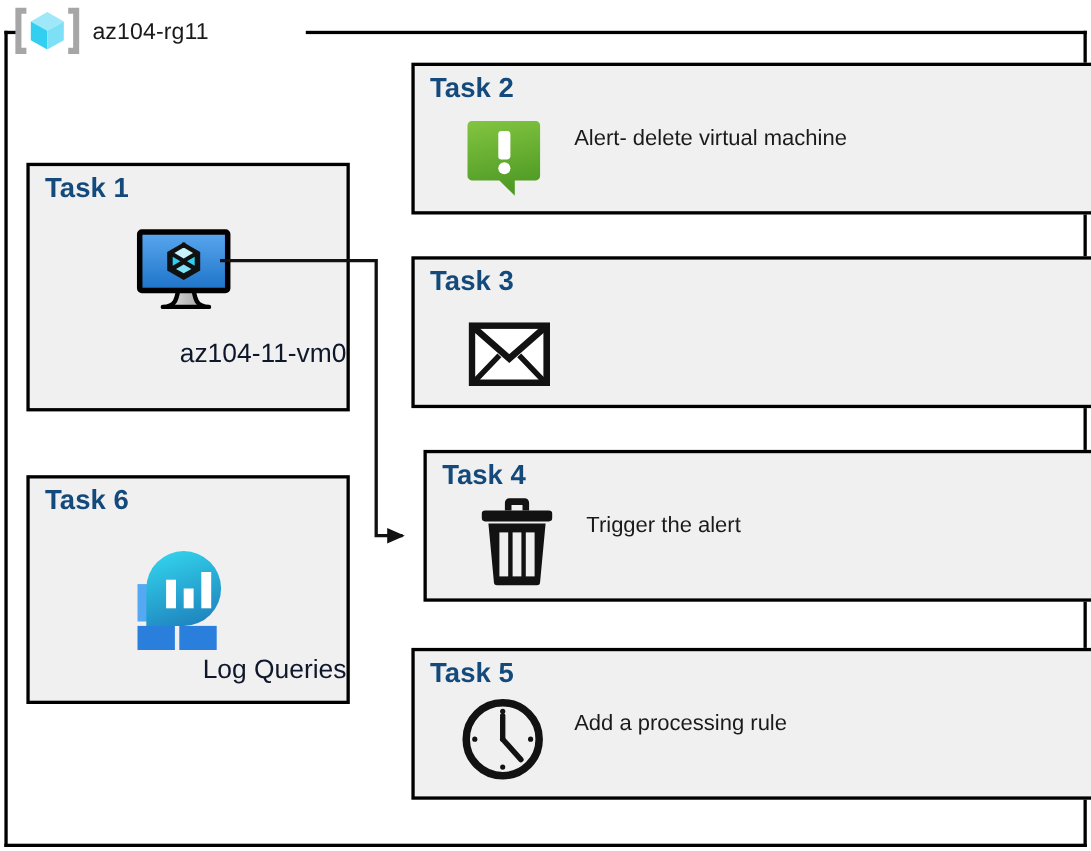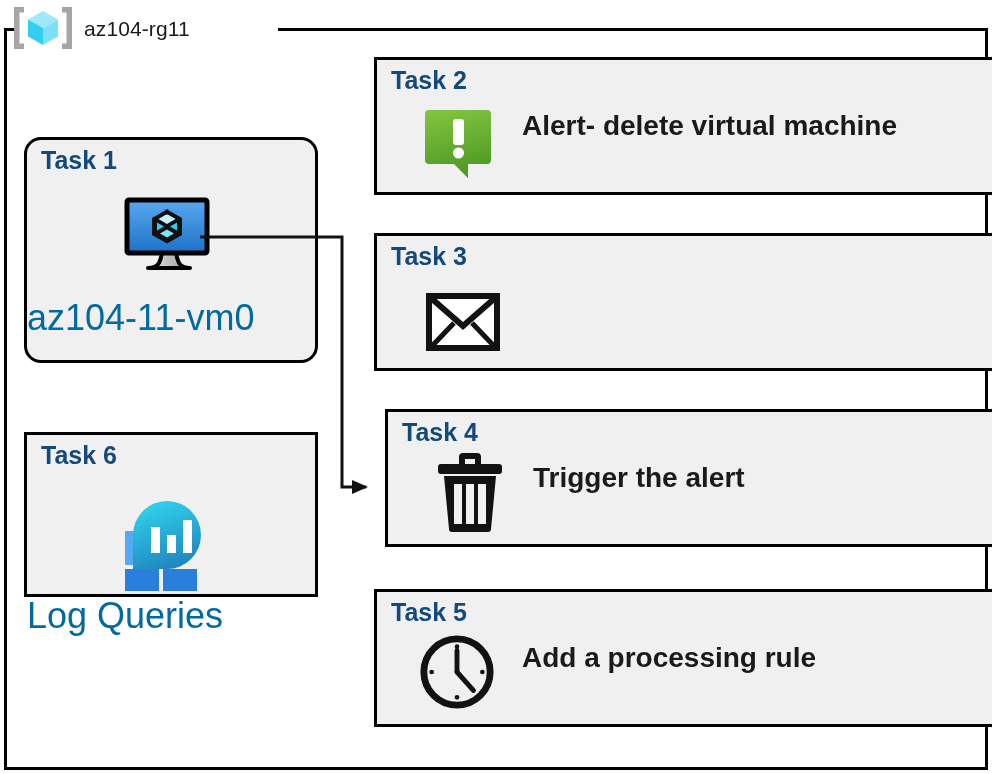--- a/index.html
+++ b/index.html
@@ -72,42 +72,41 @@
   
   .task-box.vertical { width: 294px; }
   .vertical .v-icon {
     position: absolute;
     left: 0; right: 0;
     display: flex; justify-content: center;
   }
   .vertical .v-caption {
     position: absolute;
     left: 0; right: 0;
-    text-align: left;
-    font-size: 36px;
-    color: #0369a1;
+    text-align: right;
+    font-size: 24px;
+    color: #0f172a;
     white-space: nowrap;
   }
 
   
   .task-box.horizontal { width: 622px; height: 138px; padding-left: 22px; }
   .horizontal .h-icon {
     position: absolute;
     left: 40px; top: 47px;
     width: 80px; height: 80px;
     display: flex; align-items: center; justify-content: center;
   }
   .horizontal .h-caption {
     position: absolute;
     left: 145px; top: 0; bottom: 0;
     display: flex; align-items: center;
-    font-size: 28px;
+    font-size: 20px;
     color: #1a1a1a;
     white-space: nowrap;
-    font-weight: bold;
   }
 
   
   #connector { position: absolute; left: 0; top: 0; width: 992px; height: 774px; pointer-events: none; }
 </style>
 </head>
 <body>
 
 <div id="stage">
 
@@ -124,21 +123,21 @@
 
       <path d="M33 7 L48 15.5 L33 24 L18 15.5 Z" fill="#9fe8f9"></path>
 
       <path d="M18 15.5 L33 24 L33 41 L18 32.5 Z" fill="#32cff0"></path>
 
       <path d="M48 15.5 L48 32.5 L33 41 L33 24 Z" fill="#7ee0f6"></path>
     </svg>
     <div id="rg-title">az104-rg11</div>
   </div>
 
-  <div class="task-box vertical" style="left:24px; top:137px; height:226px;border-radius:17px;">
+  <div class="task-box vertical" style="left:24px; top:148px; height:226px;">
     <div class="task-label">Task 1</div>
     <div class="v-icon" style="top:56px;">
       <svg width="98" height="78" viewBox="0 0 98 78">
         <defs>
           <linearGradient id="vmScreen" x1="0" y1="0" x2="0" y2="1">
             <stop offset="0" stop-color="#5aa7ef"></stop>
             <stop offset="1" stop-color="#1d73c8"></stop>
           </linearGradient>
           <linearGradient id="vmStand" x1="0" y1="0" x2="1" y2="0">
             <stop offset="0" stop-color="#e8e8e8"></stop>
@@ -157,21 +156,21 @@
           <path d="M-10 -4 L-3 0 L-10 4 L-10 -4 Z" fill="#2fd0ef"></path>
           <path d="M10 -4 L10 4 L3 0 Z" fill="#2fd0ef"></path>
           <path d="M0 3 L7 7 L0 11 L-7 7 Z" fill="#7fe2f5"></path>
           <path d="M0 -17 L0 -12" stroke="#111111" stroke-width="3"></path>
         </g>
       </svg>
     </div>
     <div class="v-caption" style="top:157px;">az104-11-vm0</div>
   </div>
 
-  <div class="task-box vertical" style="left:24px; top:432px; height:165px;">
+  <div class="task-box vertical" style="left:24px; top:432px; height:208px;">
     <div class="task-label">Task 6</div>
     <div class="v-icon" style="top:52px;">
       <svg width="112" height="104" viewBox="0 0 112 104">
         <defs>
           <linearGradient id="logBlob" x1="0.25" y1="0" x2="0.6" y2="1">
             <stop offset="0" stop-color="#32d3ec"></stop>
             <stop offset="1" stop-color="#1f85bf"></stop>
           </linearGradient>
         </defs>
 

